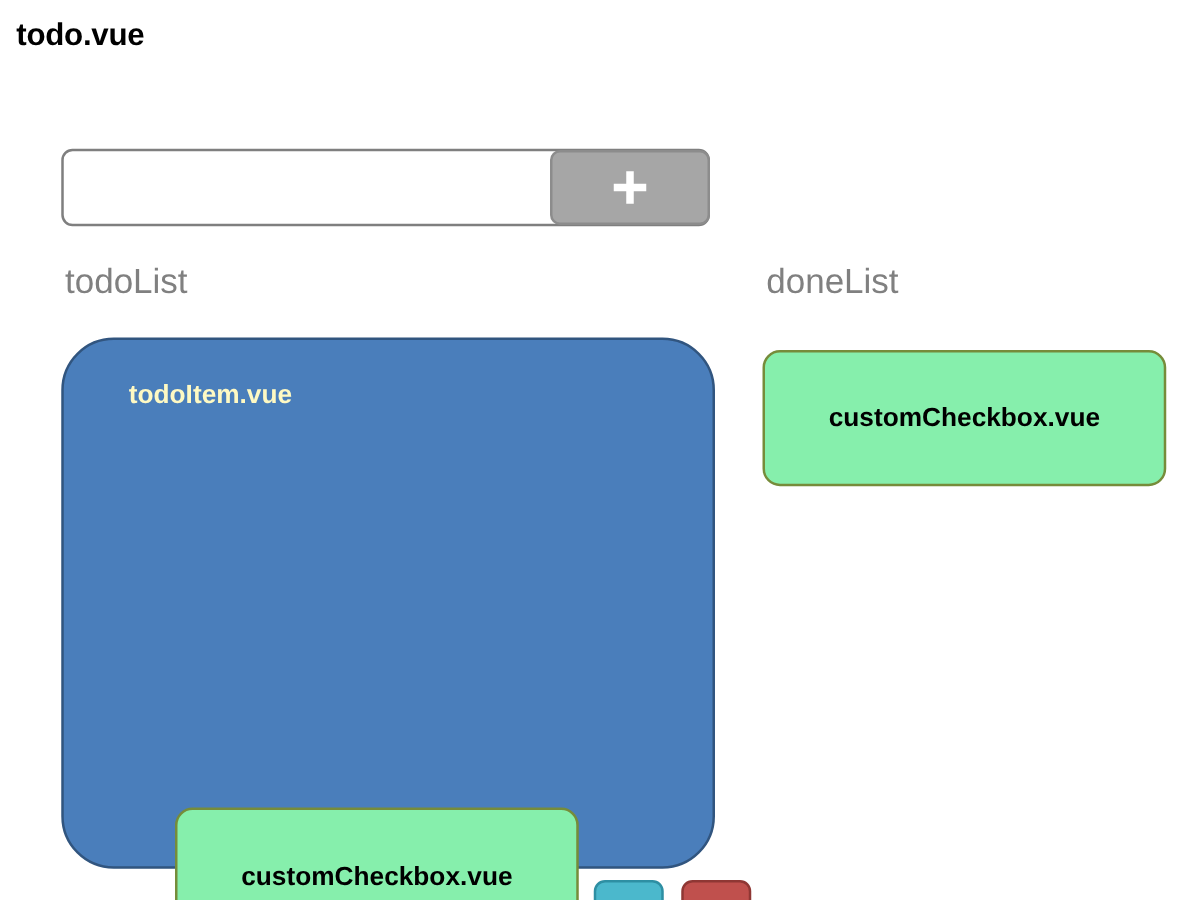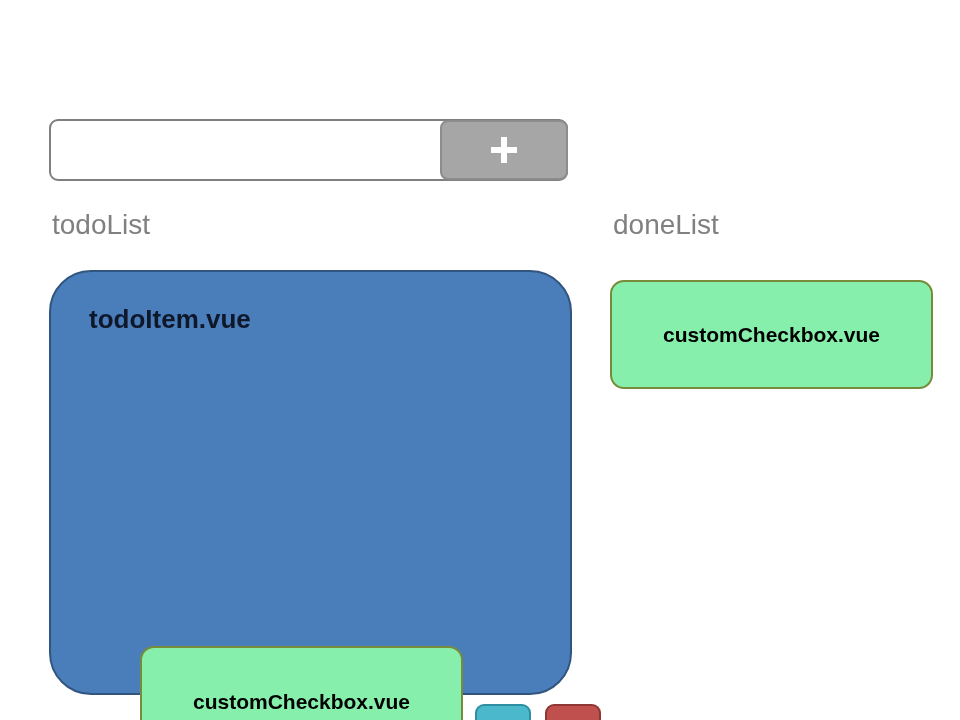--- a/index.html
+++ b/index.html
@@ -129,25 +129,25 @@
     top: 270px;
     width: 523px;
     height: 425px;
     background: #4a7ebb;
     border: 2px solid #31557f;
     border-radius: 42px;
     display: block;
   }
   .todoitem-title {
     position: absolute;
-    left: 38px;
+    left: 52px;
     top: 32px;
-    font-size: 26px;
+    font-size: 21px;
     font-weight: bold;
-    color: #0f172a;
+    color: #fef9c3;
     white-space: nowrap;
   }
 
   .green-box {
     background: #86efac;
     border: 2px solid #768c3a;
     border-radius: 14px;
     font-size: 21px;
     font-weight: bold;
     color: #000000;
@@ -187,20 +187,21 @@
     height: 52px;
     background: #c0504d;
     border: 2px solid #8f3734;
   }
 </style>
 </head>
 <body>
 
 <div class="canvas">
 
+  <div class="page-title">todo.vue</div>
 
   <div class="input-group">
     <input class="todo-input" type="text" placeholder="" style="">
     <div class="add-button">
       <span class="plus-icon"></span>
     </div>
   </div>
 
   <div class="list-label label-donelist">doneList</div>
 

